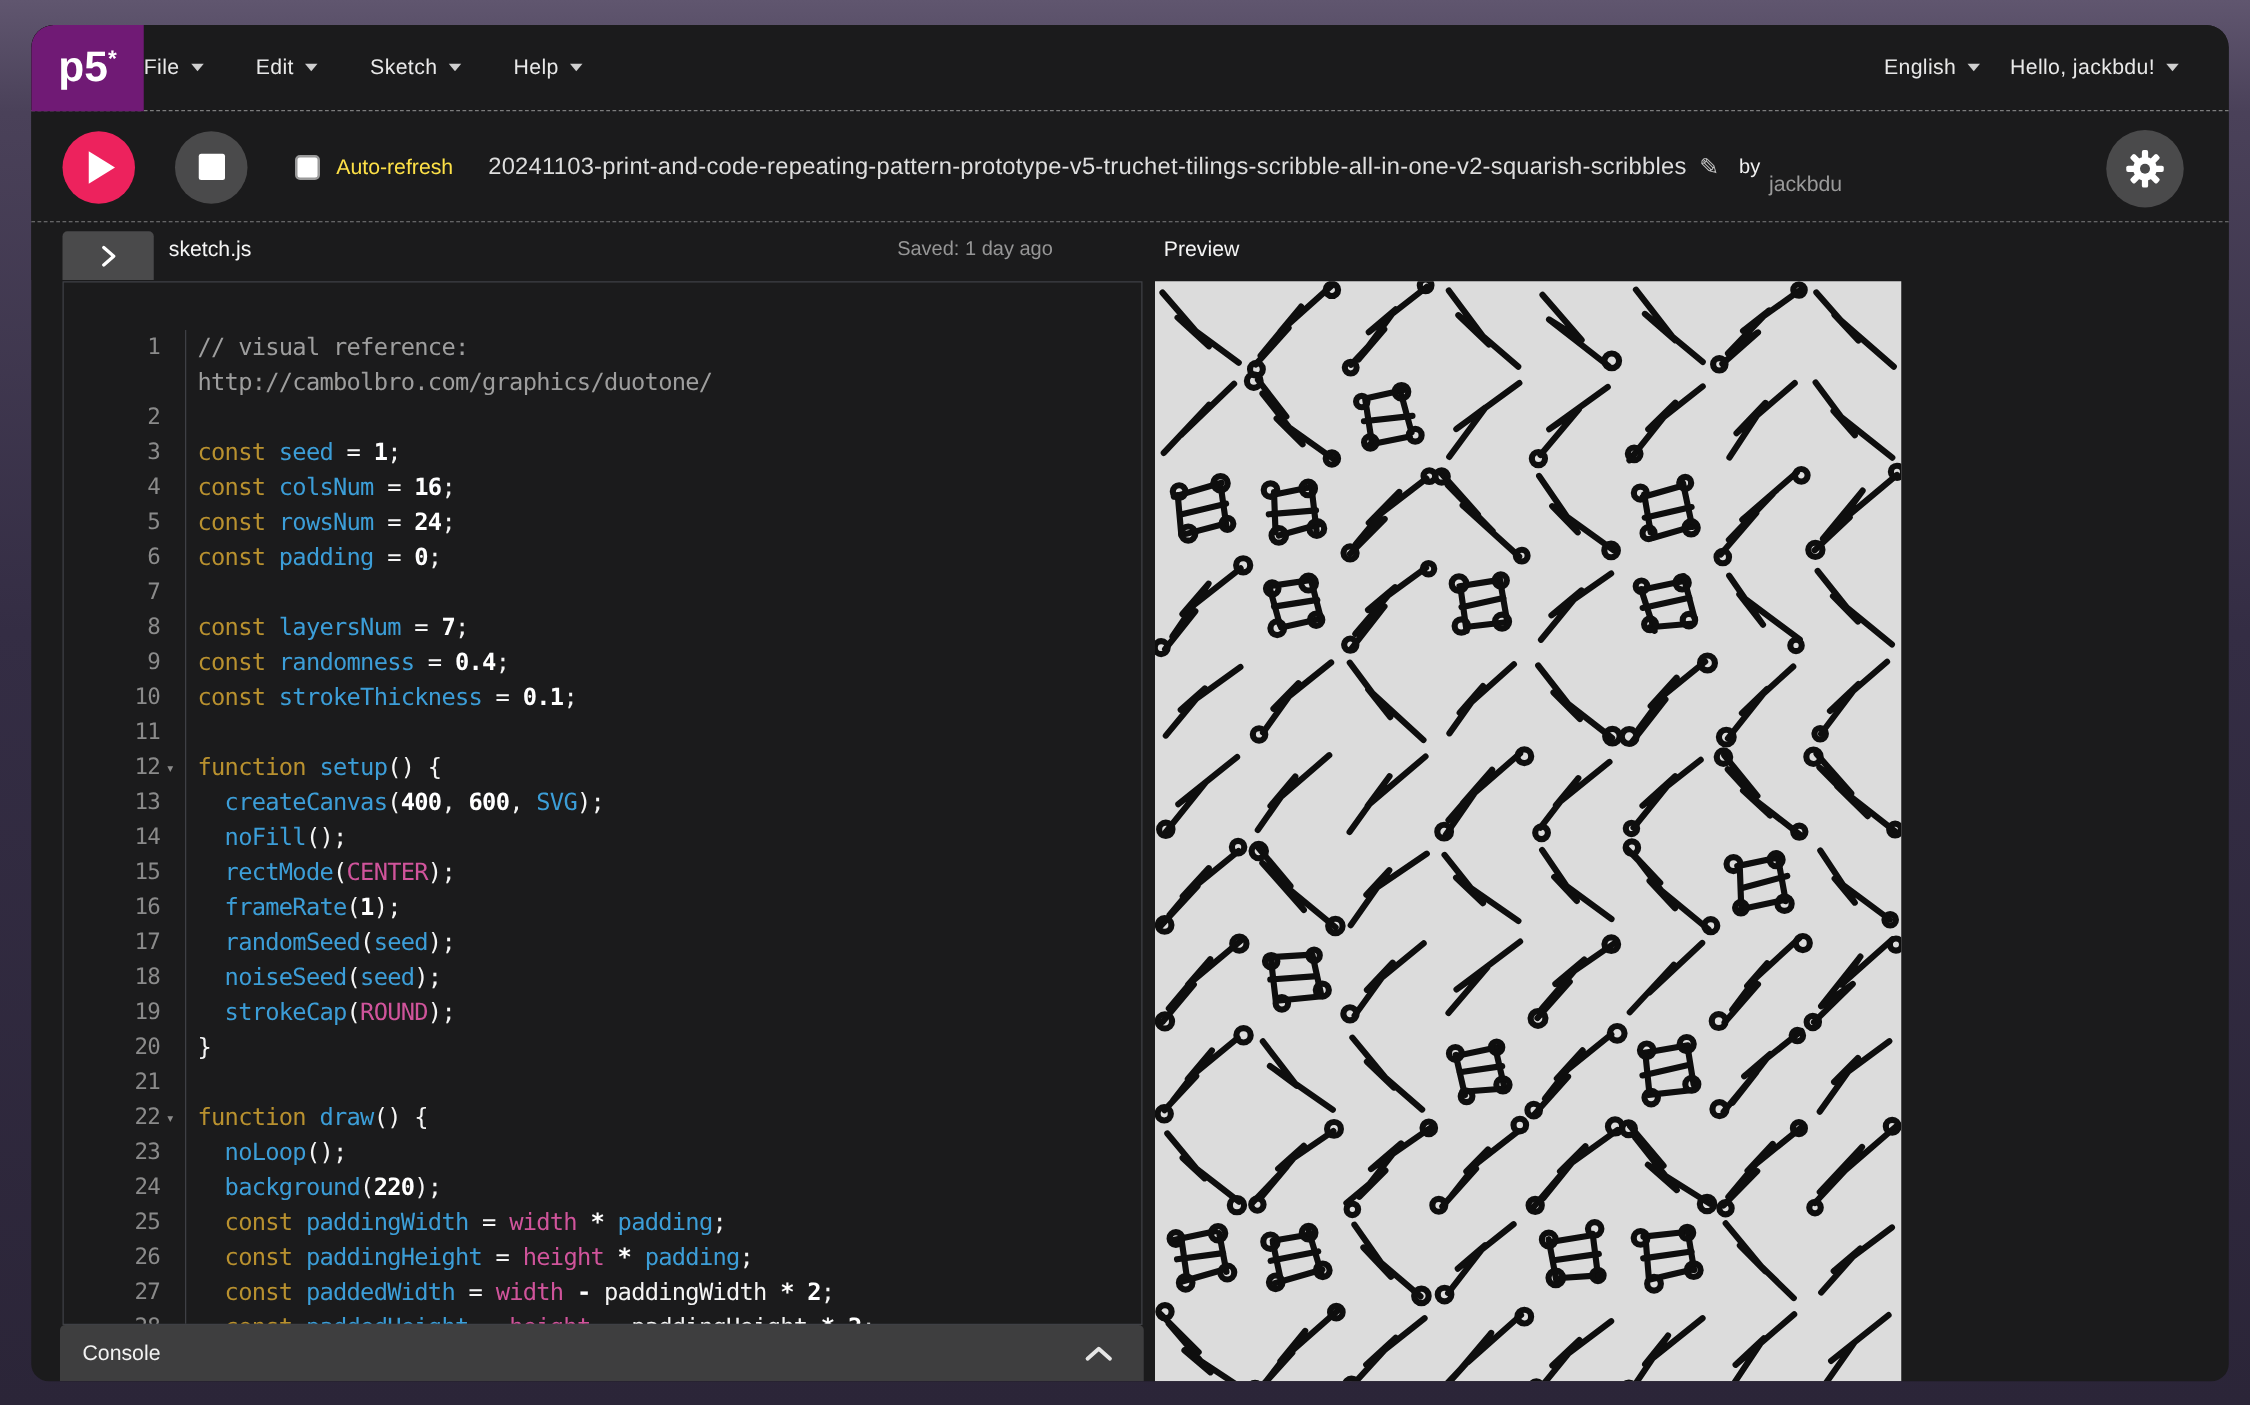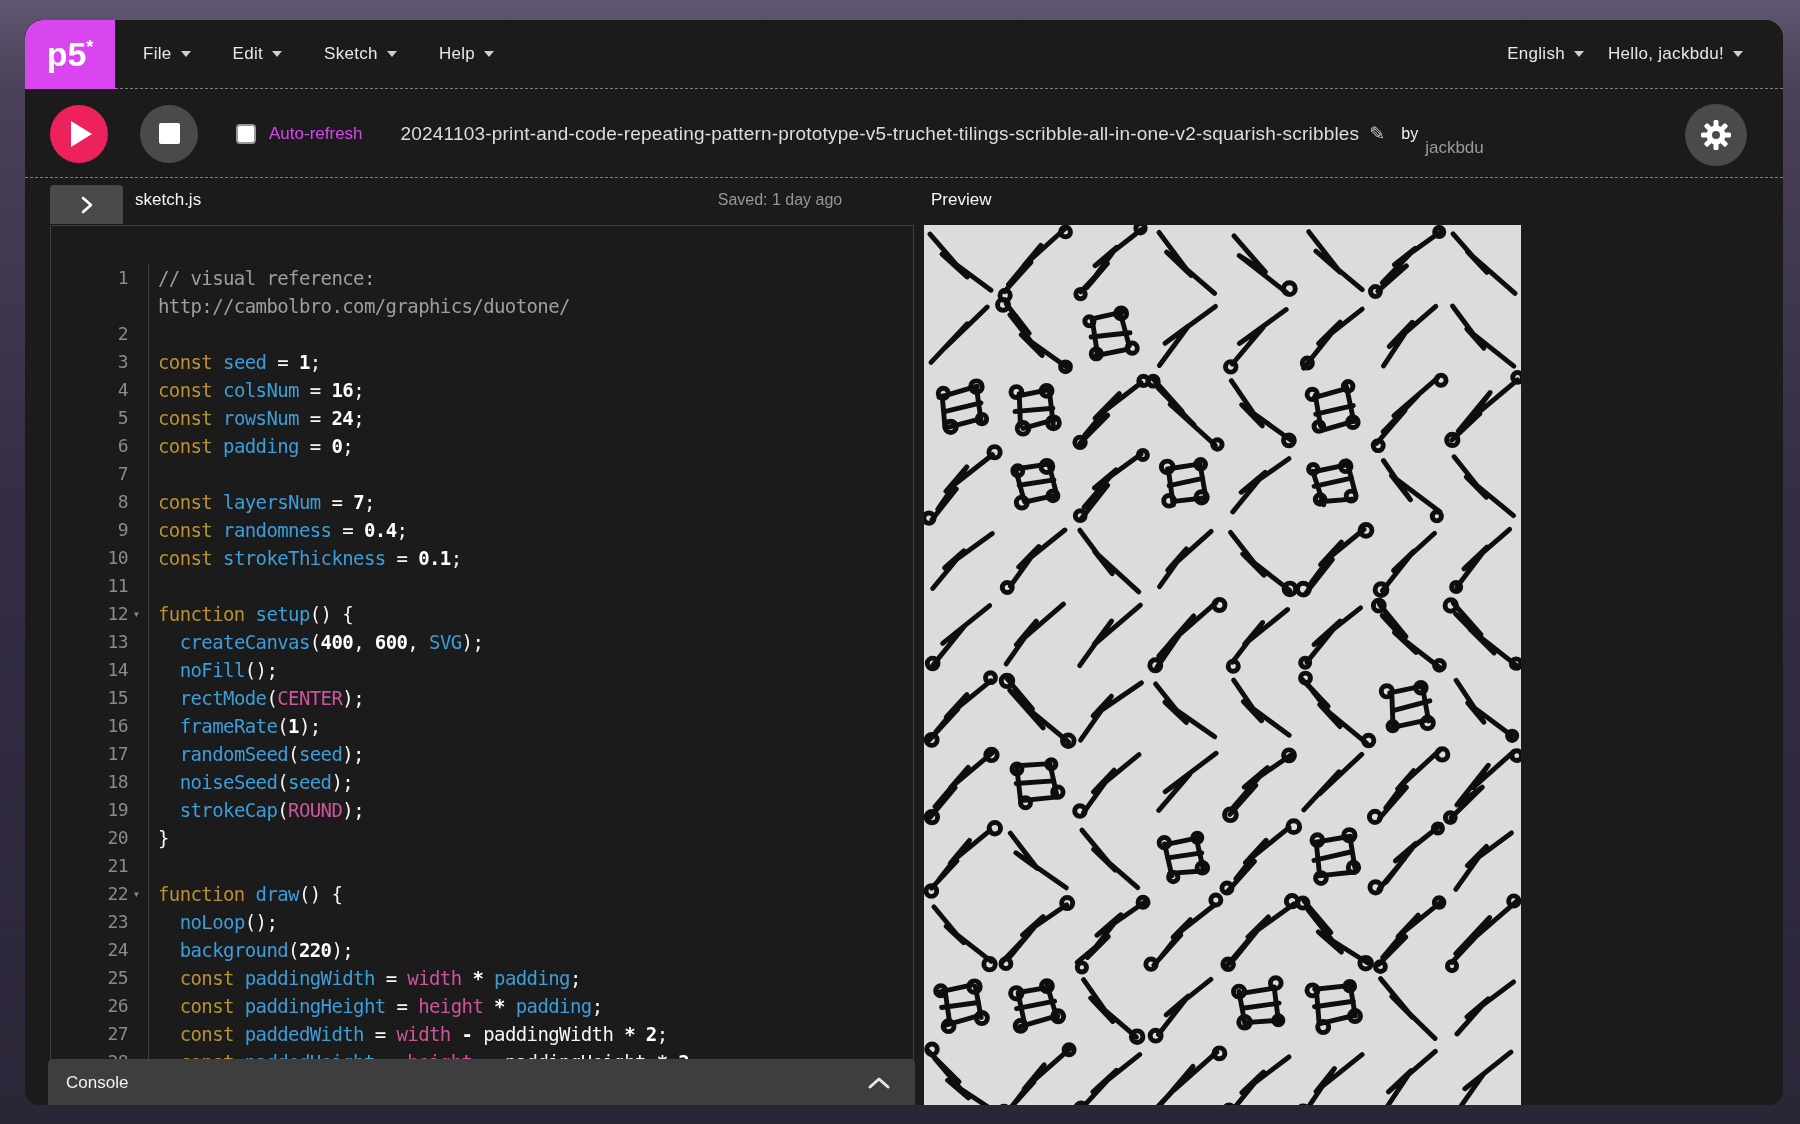--- a/index.html
+++ b/index.html
@@ -12,26 +12,26 @@
     position:absolute; left:25px; top:20px; width:1758px; height:1085px;
     background:#1b1b1c; border-radius:18px 18px 14px 14px; overflow:hidden;
   }
   
   .nav {
     position:absolute; left:0; top:0; width:100%; height:69px;
     display:flex; align-items:center;
     border-bottom:1px dashed #7d7d7d; background:#1b1b1c;
   }
   .logo {
-    width:90px; height:69px; background:#d946ef; color:#fff;
+    width:90px; height:69px; background:#701a75; color:#fff;
     font-weight:bold; font-size:34px; display:flex; align-items:center; justify-content:center;
     border-radius:18px 0 0 0; flex:0 0 auto;
   }
   .logo sup { font-size:18px; margin-top:-14px; }
-  .menus { display:flex; gap:42px; padding-left:28px; }
+  .menus { display:flex; gap:42px; }
   .menu-item { color:#e8e8e8; font-size:17px; letter-spacing:.3px; cursor:pointer; white-space:nowrap; }
   .caret {
     display:inline-block; width:0; height:0; margin-left:9px; vertical-align:2px;
     border-left:5.5px solid transparent; border-right:5.5px solid transparent; border-top:6.5px solid #cfcfcf;
   }
   .nav-right { margin-left:auto; display:flex; gap:24px; padding-right:40px; }
   
   .toolbar {
     position:absolute; left:0; top:70px; width:100%; height:88px;
     display:flex; align-items:center; padding-left:25px;
@@ -39,21 +39,21 @@
   }
   .btn-circle {
     width:58px; height:58px; border-radius:50%; display:flex; align-items:center; justify-content:center;
     flex:0 0 auto; cursor:pointer;
   }
   .play { background:#ed225d; margin-right:32px; }
   .play-tri { width:0; height:0; border-top:13px solid transparent; border-bottom:13px solid transparent; border-left:21px solid #fff; margin-left:5px; }
   .stop { background:#4a4a4b; margin-right:38px; }
   .stop-sq { width:21px; height:21px; background:#fff; border-radius:2px; }
   .checkbox { width:20px; height:20px; background:#fff; border:2px solid #9a9a9a; border-radius:4px; margin-right:13px; flex:0 0 auto; cursor:pointer; }
-  .autorefresh-label { color:#d946ef; font-size:17px; margin-right:38px; white-space:nowrap; }
+  .autorefresh-label { color:#fde047; font-size:17px; margin-right:28px; white-space:nowrap; }
   .sketch-title { color:#dedede; font-size:19px; letter-spacing:.2px; white-space:nowrap; }
   .pencil { color:#c4c4c4; font-size:19px; margin:0 16px 0 10px; cursor:pointer; }
   .by-label { color:#f2f2f2; font-size:16px; margin-right:7px; }
   .author { color:#9a9a9a; font-size:17px;margin-top:28px; }
   .gear-wrap { position:absolute; right:36px; top:84px; width:62px; height:62px; border-radius:50%; background:#4a4a4b; display:flex; align-items:center; justify-content:center; cursor:pointer; }
   
   .tabbar { position:absolute; left:0; top:158px; width:100%; height:46px; background:#1b1b1c; }
   .side-toggle {
     position:absolute; left:25px; top:7px; width:73px; height:39px; background:#4a4a4b;
     border-radius:4px 4px 0 0; display:flex; align-items:center; justify-content:center; cursor:pointer;

